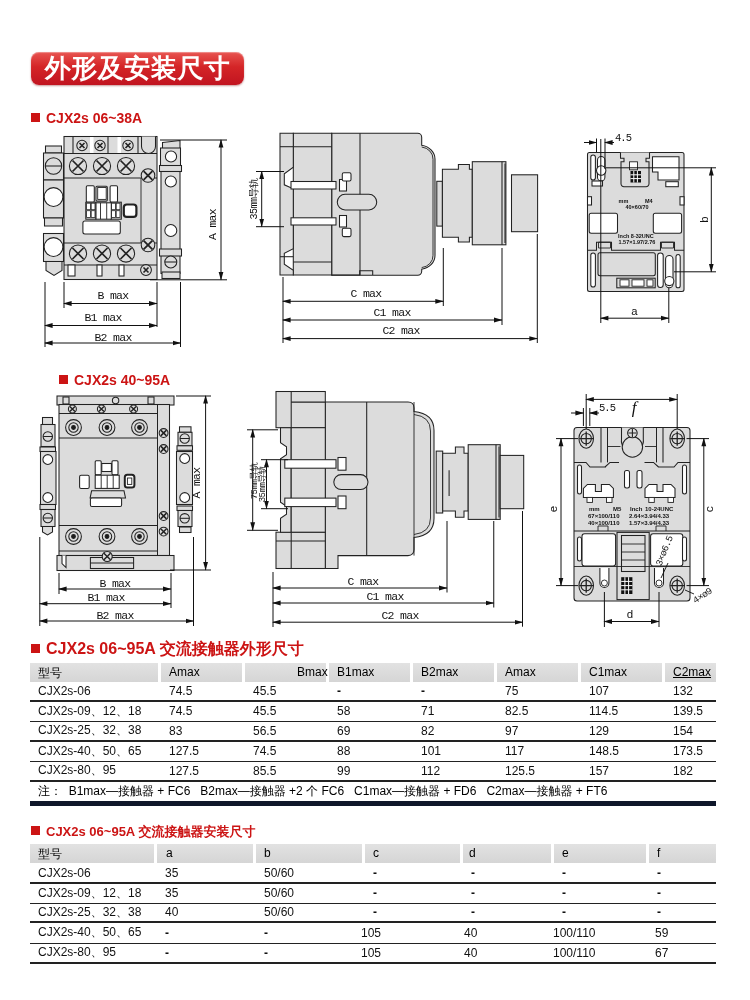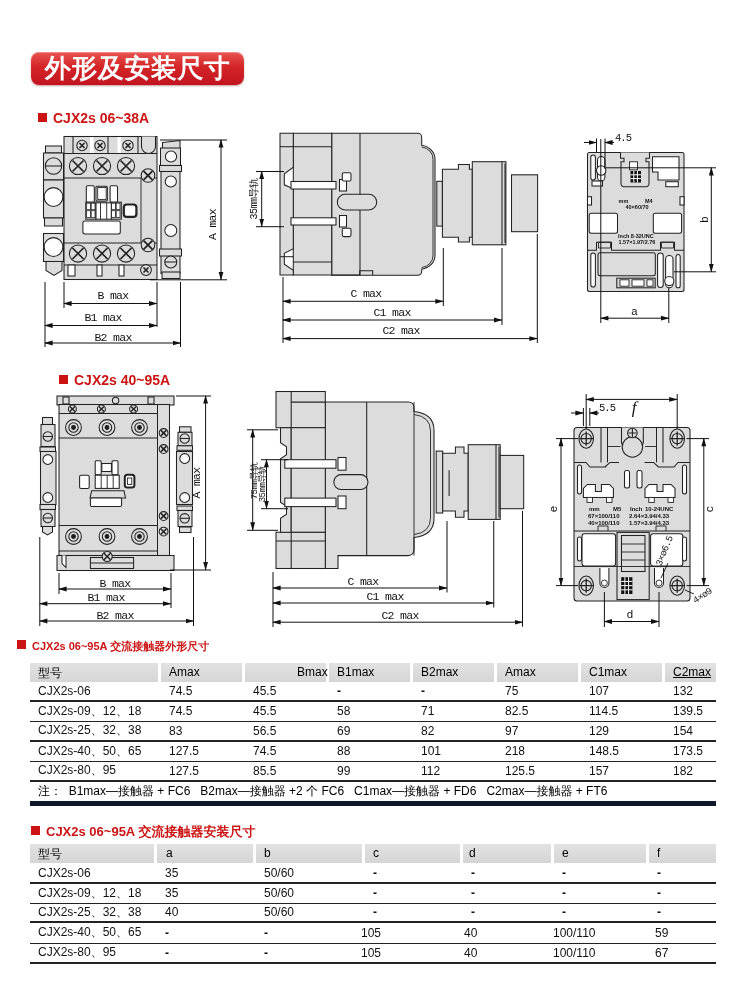--- a/index.html
+++ b/index.html
@@ -10,25 +10,25 @@
   table{border-collapse:collapse;table-layout:fixed;}
   td{font-size:12px;color:#111;padding:0 0 0 8px;vertical-align:middle;}
 </style>
 </head>
 <body>
 
 <div class="abs" style="left:31px;top:52px;width:213px;height:33px;border-radius:8px;background:linear-gradient(180deg,#e85450 0%,#d42527 45%,#c11420 100%);box-shadow:inset 0 1px 1px rgba(255,255,255,.35), 0 1px 2px rgba(120,0,0,.4);"></div>
 
 <div class="abs" style="left:31px;top:52px;width:213px;height:33px;line-height:33px;text-align:center;color:#fff;font-weight:bold;font-size:26px;letter-spacing:0.5px;">外形及安装尺寸</div>
 
-<div class="rtitle" style="left:31px;top:110px;margin-left:7px;"><span class="sq"></span>CJX2s 06~38A</div>
+<div class="rtitle" style="left:31px;top:110px;"><span class="sq"></span>CJX2s 06~38A</div>
 
 <div class="rtitle" style="left:31px;top:372px;padding-left:28px;"><span class="sq"></span>CJX2s 40~95A</div>
 
-<div class="rtitle" style="left:17px;top:639px;font-size:11px;text-align:right;"><span class="sq"></span>CJX2s 06~95A 交流接触器外形尺寸</div>
+<div class="rtitle" style="left:31px;top:639px;font-size:16px;text-align:right;"><span class="sq"></span>CJX2s 06~95A 交流接触器外形尺寸</div>
 
 <div class="abs" style="left:30px;top:663px;width:686px;">
 
   <div style="position:relative;height:19px;">
     <div class="abs" style="left:0;top:0;width:128px;height:19px;background:linear-gradient(180deg,#e2e2e2,#d5d5d5);"></div>
     <div class="abs" style="left:131px;top:0;width:81px;height:19px;background:linear-gradient(180deg,#e2e2e2,#d5d5d5);"></div>
     <div class="abs" style="left:215px;top:0;width:81px;height:19px;background:linear-gradient(180deg,#e2e2e2,#d5d5d5);"></div>
     <div class="abs" style="left:299px;top:0;width:81px;height:19px;background:linear-gradient(180deg,#e2e2e2,#d5d5d5);"></div>
     <div class="abs" style="left:383px;top:0;width:81px;height:19px;background:linear-gradient(180deg,#e2e2e2,#d5d5d5);"></div>
     <div class="abs" style="left:467px;top:0;width:81px;height:19px;background:linear-gradient(180deg,#e2e2e2,#d5d5d5);"></div>
@@ -85,21 +85,21 @@
           <td>97</td>
           <td>129</td>
           <td>154</td>
         </tr>
     <tr style="height:20px;border-bottom:1px solid #222;">
           <td>CJX2s-40、50、65</td>
           <td>127.5</td>
           <td>74.5</td>
           <td>88</td>
           <td>101</td>
-          <td>218</td>
+          <td>117</td>
           <td>148.5</td>
           <td>173.5</td>
         </tr>
     <tr style="height:20px;border-bottom:2px solid #222;">
           <td>CJX2s-80、95</td>
           <td>127.5</td>
           <td>85.5</td>
           <td>99</td>
           <td>112</td>
           <td>125.5</td>

